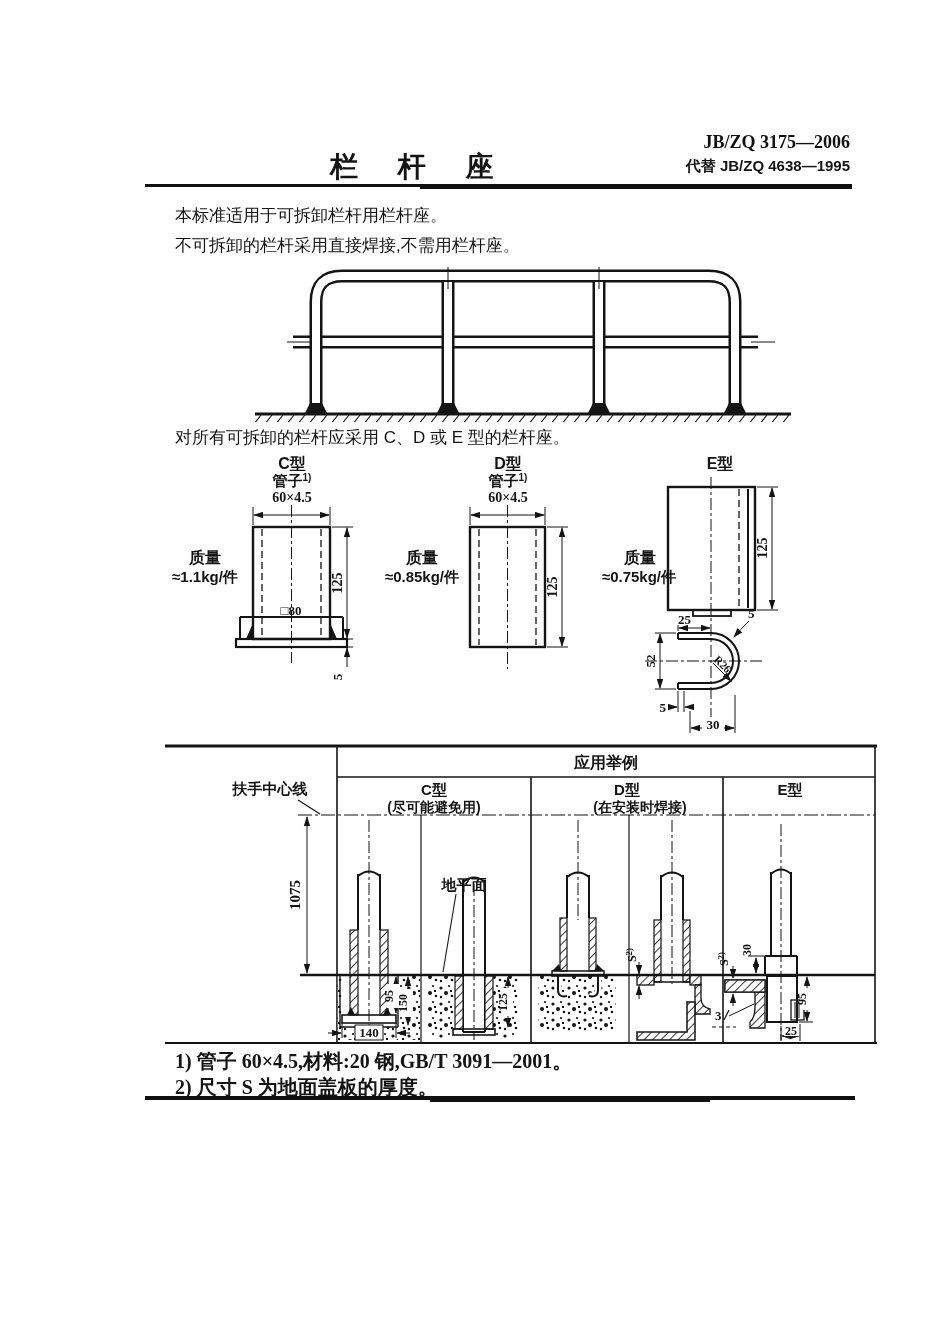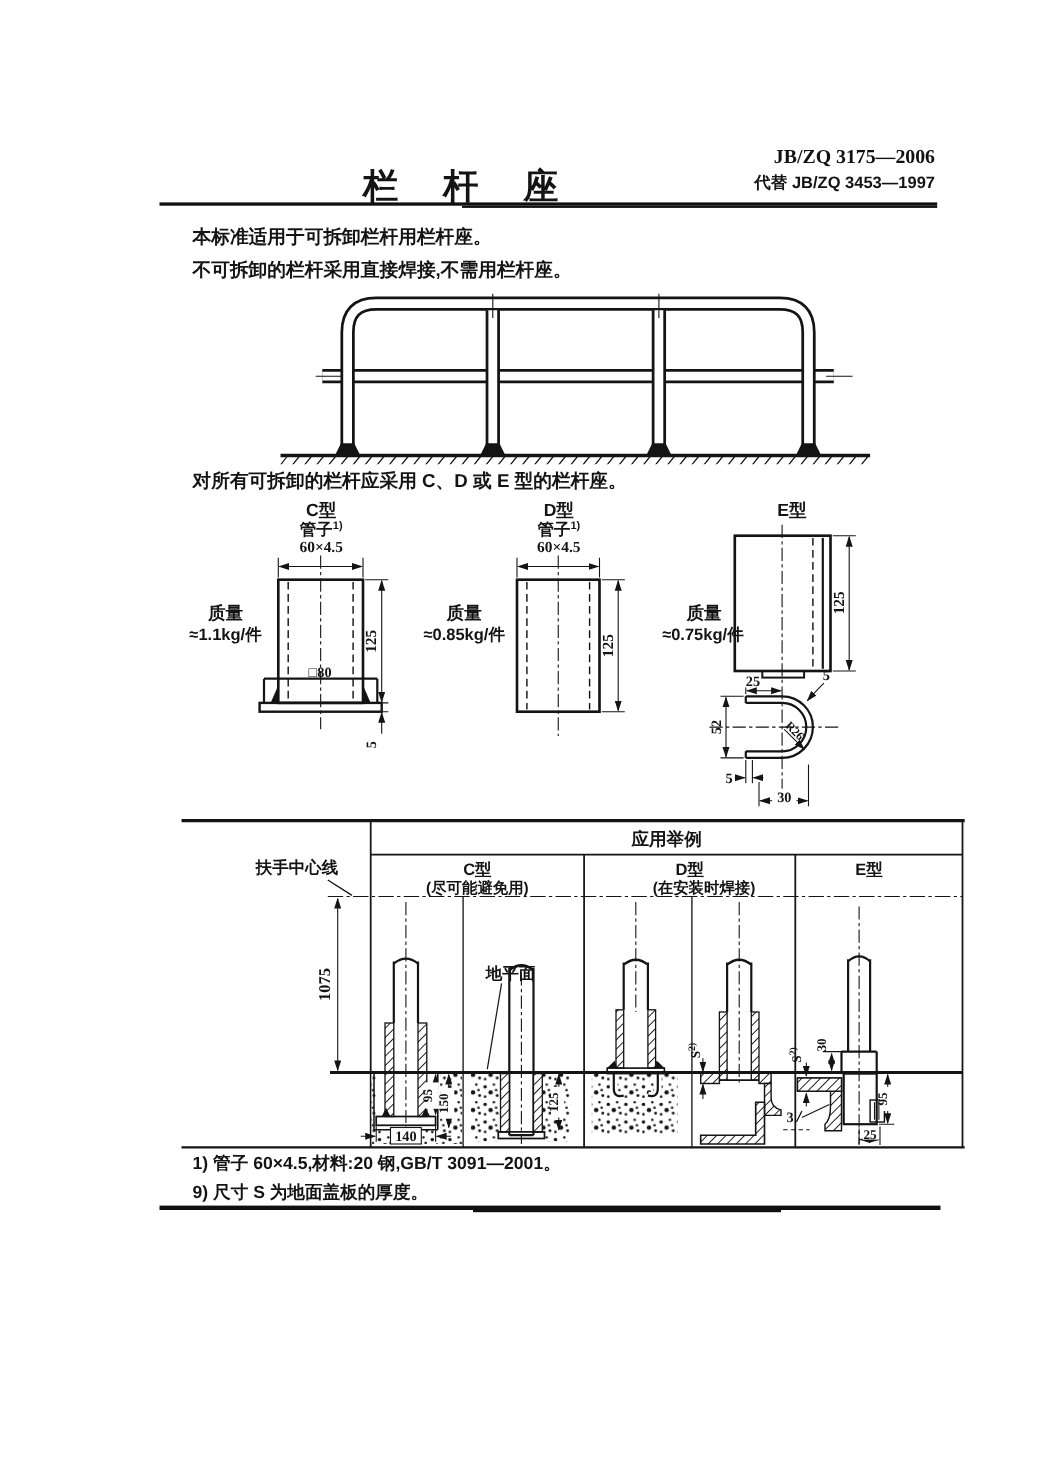--- a/index.html
+++ b/index.html
@@ -1,38 +1,38 @@
 <!DOCTYPE html>
 <html><head>
 <meta charset="utf-8">
 <style>
   html,body{margin:0;padding:0;background:#e8e8e8;}
   .page{position:relative;width:950px;height:1344px;background:#ffffff;overflow:hidden;
         font-family:"Liberation Sans","DejaVu Sans",sans-serif;color:#111;}
   .abs{position:absolute;}
   .cjk{font-weight:700;color:#141414;}
-  .doc-title{font-size:32px;letter-spacing:16px;font-weight:700;}
+  .doc-title{font-size:28px;letter-spacing:16px;font-weight:700;}
   .std-no{font-size:18px;font-weight:700;font-family:"Liberation Serif",serif;}
   .std-rep{font-size:15px;font-weight:700;}
-  .body-text{font-size:17px;font-weight:700;}
-  .foot-text{font-size:16px;font-weight:700;}
+  .body-text{font-size:17px;font-weight:400;}
+  .foot-text{font-size:20px;font-weight:700;font-family:Liberation Serif, serif;}
   .rule{position:absolute;background:#101010;}
   svg text{fill:#141414;}
   svg .cjk-t{font-family:"Liberation Sans","DejaVu Sans",sans-serif;font-weight:700;}
   svg .dim{font-family:"Liberation Serif","DejaVu Serif",serif;font-weight:600;}
   svg .ln{stroke:#141414;fill:none;}
 </style>
 </head>
 <body>
 
 <div class="page">
 
   <div class="abs cjk doc-title" style="left:330px;top:148px;">栏 杆 座</div>
   <div class="abs std-no" style="left:640px;top:132px;width:210px;text-align:right;">JB/ZQ 3175—2006</div>
-  <div class="abs cjk std-rep" style="left:640px;top:157px;width:210px;text-align:right;">代替 JB/ZQ 3453—1997</div>
+  <div class="abs cjk std-rep" style="left:640px;top:157px;width:210px;text-align:right;">代替 JB/ZQ 4638—1995</div>
   <div class="rule" style="left:145px;top:184px;width:707px;height:3px;"></div>
   <div class="rule" style="left:420px;top:187px;width:432px;height:2px;"></div>
 
   <div class="abs cjk body-text" style="left:175px;top:204px;">本标准适用于可拆卸栏杆用栏杆座。</div>
   <div class="abs cjk body-text" style="left:175px;top:234px;text-align:center;">不可拆卸的栏杆采用直接焊接,不需用栏杆座。</div>
 
   <svg class="abs" style="left:253px;top:262px;" width="540" height="160" viewBox="0 0 540 160">
 
     <path class="ln" d="M40,80 H505" stroke-width="13"></path>
     <path d="M40,80 H505" stroke="#fff" stroke-width="8" fill="none"></path>
@@ -296,17 +296,17 @@
       <path class="ln" d="M574,276 L579,266" stroke-width="1.2"></path>
       <path class="ln" d="M579,272 L604,260" stroke-width="1"></path>
       <path class="ln" d="M562,283 H586" stroke-width="1" stroke-dasharray="4 3"></path>
     </g>
 
     <path class="ln" d="M150,231 H725" stroke-width="2.6"></path>
     <rect x="575" y="236" width="40" height="12" fill="url(#hatchP)" stroke="#141414" stroke-width="1.3"></rect>
   </svg>
 
   <div class="abs cjk foot-text" style="left:175px;top:1048px;">1) 管子 60×4.5,材料:20 钢,GB/T 3091—2001。</div>
-  <div class="abs cjk foot-text" style="left:175px;top:1074px;">9) 尺寸 S 为地面盖板的厚度。</div>
+  <div class="abs cjk foot-text" style="left:175px;top:1074px;">2) 尺寸 S 为地面盖板的厚度。</div>
   <div class="rule" style="left:145px;top:1096px;width:710px;height:4px;"></div>
   <div class="rule" style="left:430px;top:1100px;width:280px;height:2px;"></div>
 
 </div>
 
 </body></html>

